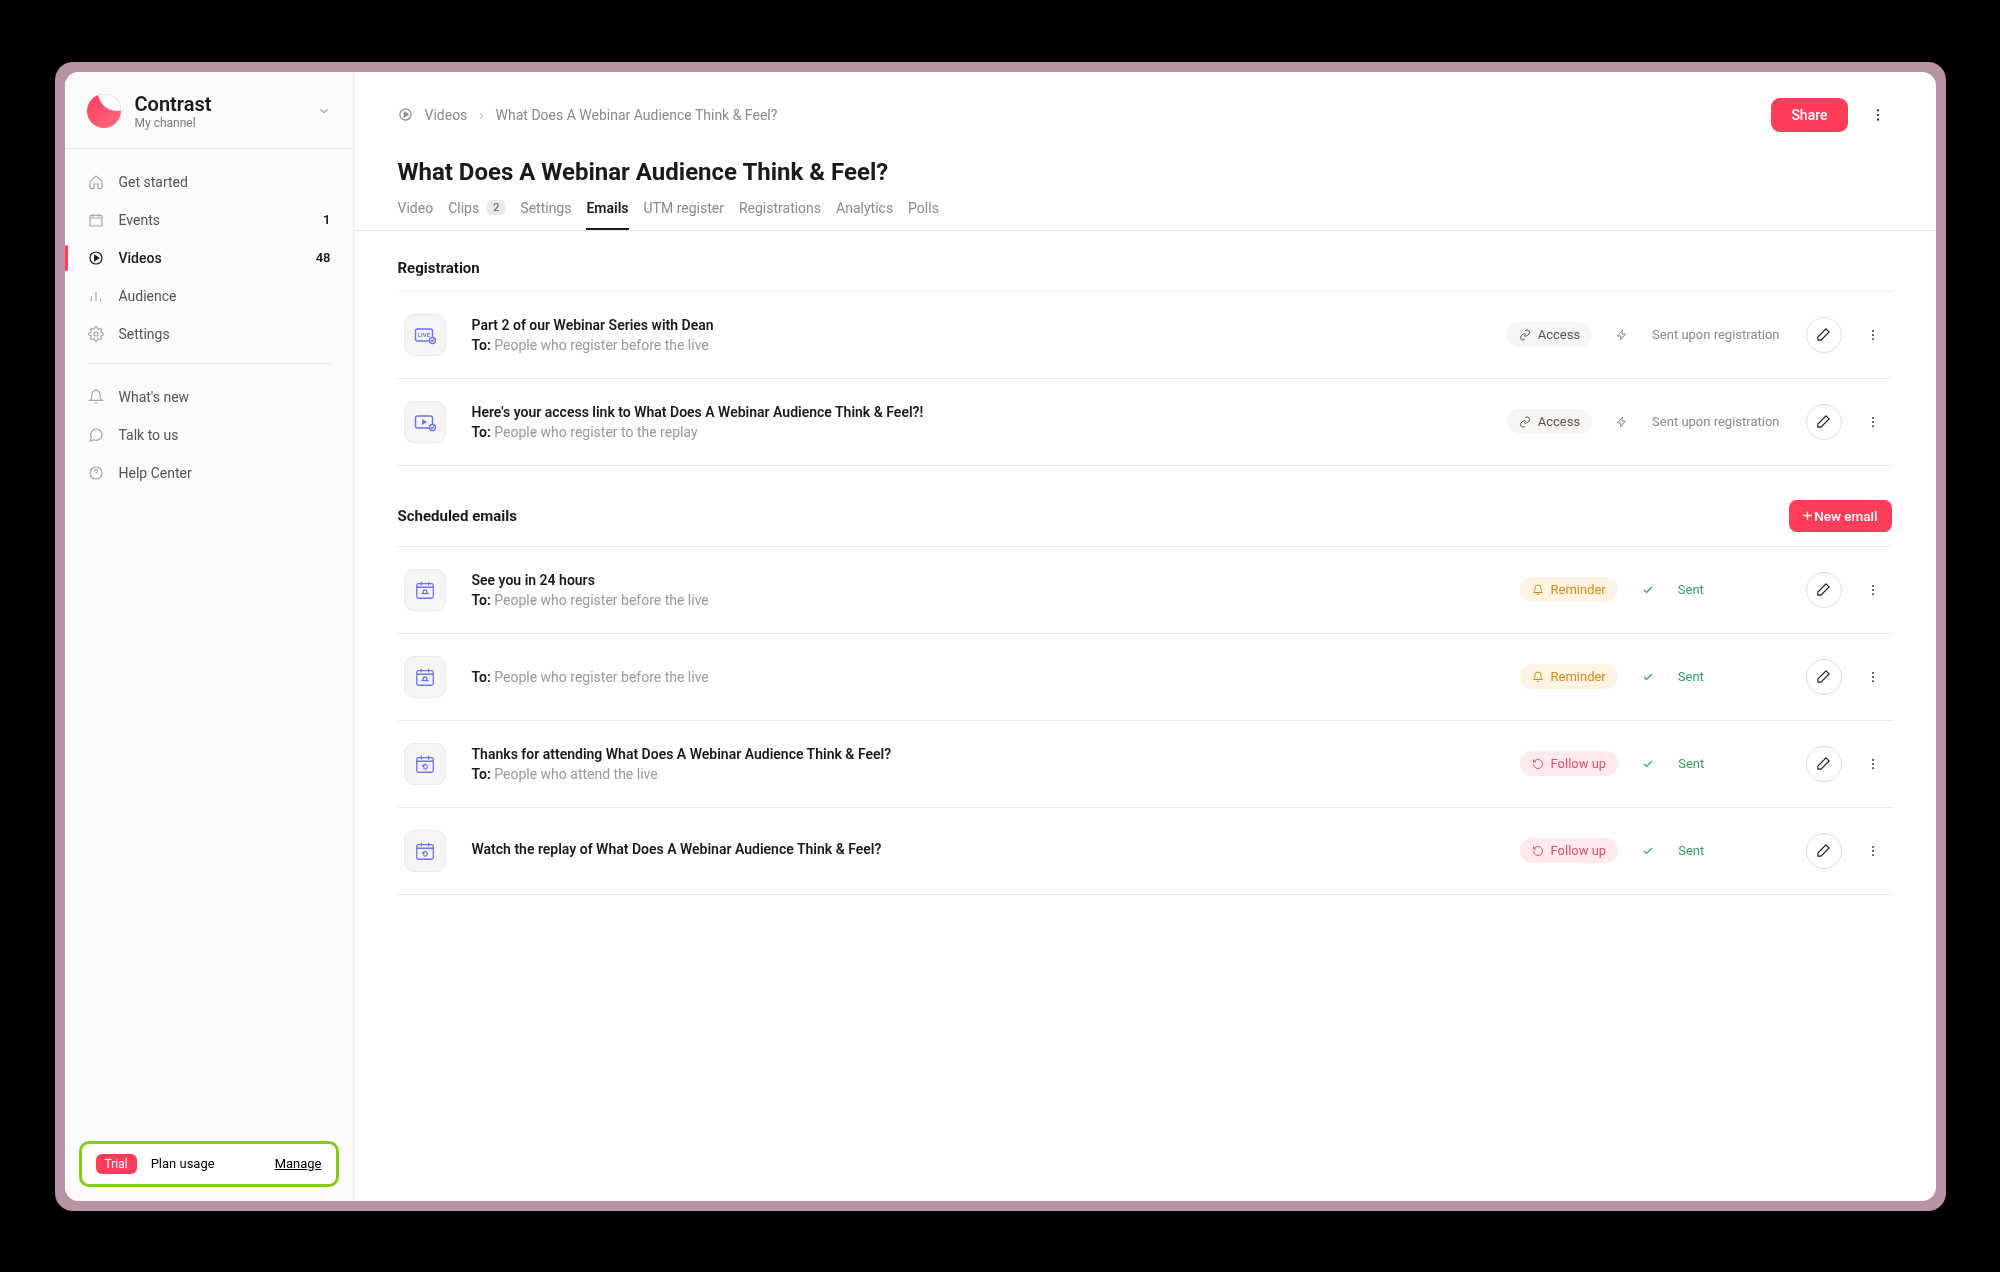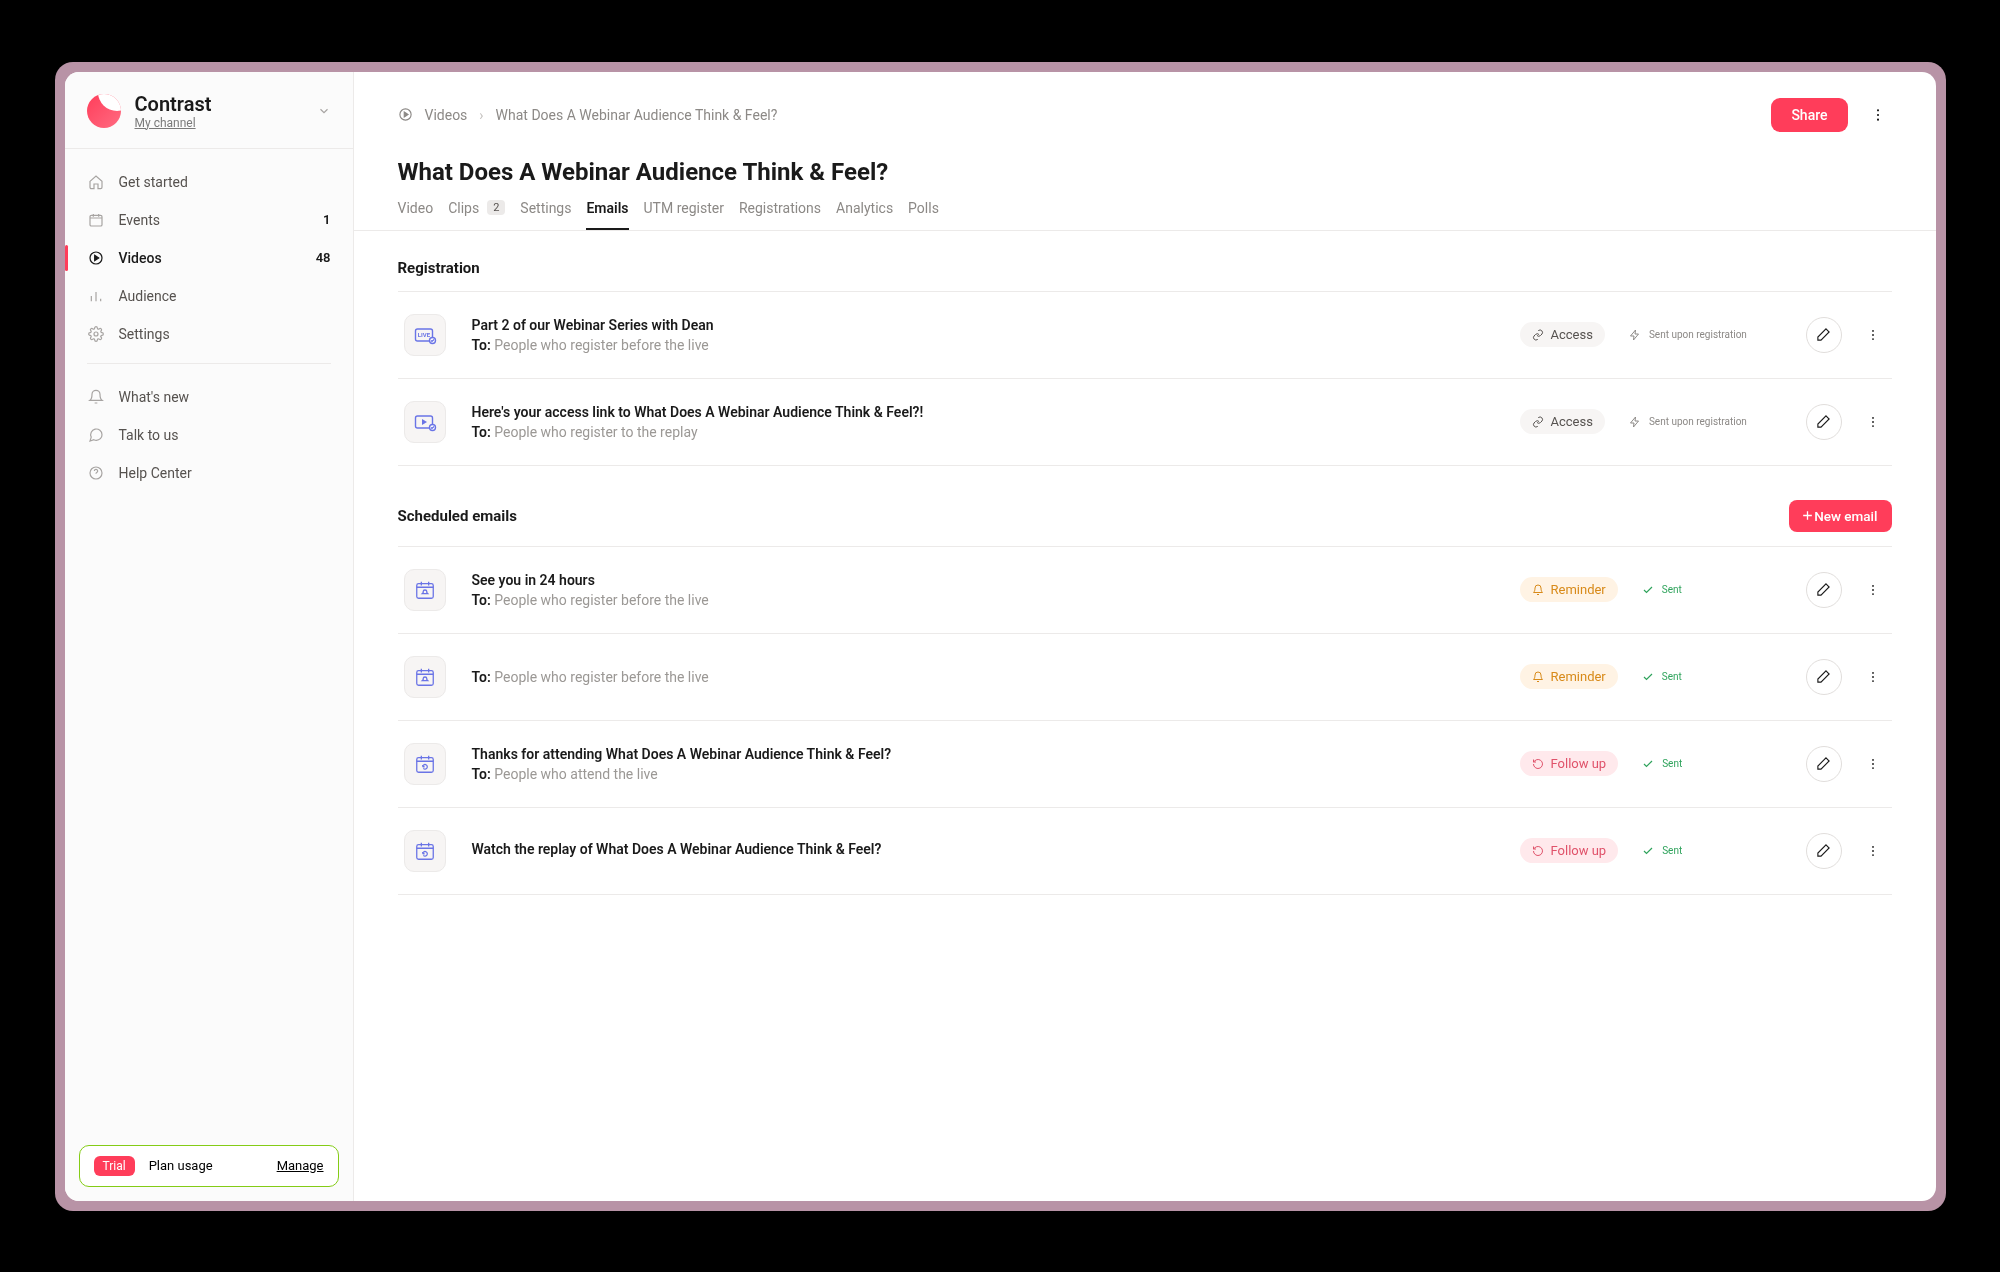--- a/index.html
+++ b/index.html
@@ -5,32 +5,32 @@
 * { margin: 0; padding: 0; box-sizing: border-box; font-family: -apple-system, BlinkMacSystemFont, "Segoe UI", Roboto, Helvetica, Arial, sans-serif; }
 body { background: #000; width: 2000px; height: 1272px; display: flex; align-items: center; justify-content: center; }
 .outer-frame { background: #b893a6; border-radius: 18px; padding: 10px; width: 1891px; height: 1149px; }
 .app { background: #ffffff; border-radius: 14px; width: 100%; height: 100%; display: flex; overflow: hidden; }
 .sidebar { width: 289px; border-right: 1px solid #eceae9; display: flex; flex-direction: column; background: #fbfbfb; }
 .sb-header { display: flex; align-items: center; padding: 20px 22px 18px 22px; border-bottom: 1px solid #eceae9; }
 .logo { width: 34px; height: 34px; border-radius: 50%; background: linear-gradient(135deg, #ff3d5a, #ff6b81); position: relative; overflow: hidden; }
 .logo::after { content: ""; position: absolute; width: 38px; height: 38px; border-radius: 50%; background: #fff; top: -21px; left: 11px; }
 .sb-header-text { margin-left: 14px; flex: 1; }
 .sb-title { font-size: 20px; font-weight: 600; color: #1a1a1a; }
-.sb-sub { font-size: 12px; color: #7a7a7a; text-decoration: underline; }
+.sb-sub { font-size: 12px; color: #7a7a7a; }
 .sb-nav { padding: 14px 0 6px 0; }
 .sb-item { display: flex; align-items: center; padding: 10px 22px; cursor: pointer; color: #56524f; font-size: 14px; position: relative; }
 .sb-item.active { color: #1a1a1a; font-weight: 500; }
 .sb-item.active::before { content: ""; position: absolute; left: 0; top: 6px; bottom: 6px; width: 3px; background: #ff3d5a; border-radius: 2px; }
 .sb-icon { width: 18px; height: 18px; margin-right: 14px; display: inline-flex; align-items: center; justify-content: center; color: #a7a4a2; }
 .sb-item.active .sb-icon { color: #1a1a1a; }
 .sb-label { flex: 1; }
 .sb-count { font-size: 13px; color: #1a1a1a; font-weight: 600; }
 .sb-divider { border: none; border-top: 1px solid #eceae9; margin: 10px 22px 14px 22px; }
 .sb-footer { margin-top: auto; padding: 14px; }
-.plan-card { background: #fff; border: 1px solid #84cc16; border-radius: 10px; padding: 10px 14px; display: flex; align-items: center; gap: 14px; font-size: 13px; }
+.plan-card { background: #fff; border: 3px solid #84cc16; border-radius: 10px; padding: 10px 14px; display: flex; align-items: center; gap: 14px; font-size: 13px; }
 .trial-badge { background: #ff3d5a; color: #fff; padding: 3px 9px; border-radius: 6px; font-size: 12px; }
 .plan-manage { text-decoration: underline; margin-left: auto; cursor: pointer; }
 .main { flex: 1; display: flex; flex-direction: column; overflow: hidden; }
 .topbar { display: flex; align-items: center; padding: 26px 44px 0 44px; }
 .crumbs { display: flex; align-items: center; gap: 12px; color: #8c8986; font-size: 14px; }
 .crumb-icon { color: #8c8986; }
 .crumb { color: #8c8986; }
 .crumb-sep { color: #c5c2c0; }
 .share-btn { margin-left: auto; background: #ff3d5a; color: #fff; border: none; padding: 9px 20px; border-radius: 9px; font-size: 14px; font-weight: 500; cursor: pointer; }
 .kebab { margin-left: 16px; color: #1a1a1a; cursor: pointer; padding: 6px; }
@@ -48,21 +48,21 @@
 .email-icon { width: 42px; height: 42px; border-radius: 10px; background: #f7f5f4; border: 1px solid #eceae9; display: flex; align-items: center; justify-content: center; color: #6a74e6; flex-shrink: 0; }
 .email-text { flex: 1; min-width: 0; }
 .email-title { font-size: 14px; font-weight: 600; color: #1a1a1a; margin-bottom: 4px; }
 .email-to { font-size: 14px; color: #9b9895; }
 .email-to b { color: #1a1a1a; font-weight: 600; }
 .badges { display: flex; align-items: center; gap: 18px; min-width: 260px; }
 .badge { display: inline-flex; align-items: center; gap: 7px; padding: 5px 12px; border-radius: 999px; font-size: 13px; }
 .badge.access { background: #f7f5f4; color: #56524f; }
 .badge.reminder { background: #fff3e4; color: #d88a19; }
 .badge.follow { background: #ffe9ec; color: #e0526a; }
-.status { display: inline-flex; align-items: center; gap: 8px; font-size: 10px; color: #8c8986; margin-left: 6px; text-align: center; }
+.status { display: inline-flex; align-items: center; gap: 24px; font-size: 13px; color: #8c8986; margin-left: 6px; text-align: center; }
 .status.sent { color: #2fa35c; }
 .row-actions { display: flex; align-items: center; gap: 18px; }
 .icon-circle { width: 36px; height: 36px; border-radius: 50%; border: 1px solid #e1dedc; background: #fff; display: flex; align-items: center; justify-content: center; cursor: pointer; }
 .row-kebab { color: #1a1a1a; cursor: pointer; padding: 6px; }
 svg { display: block; }
 .spacer-section { height: 34px; }
 </style>
 </head>
 <body>
 

